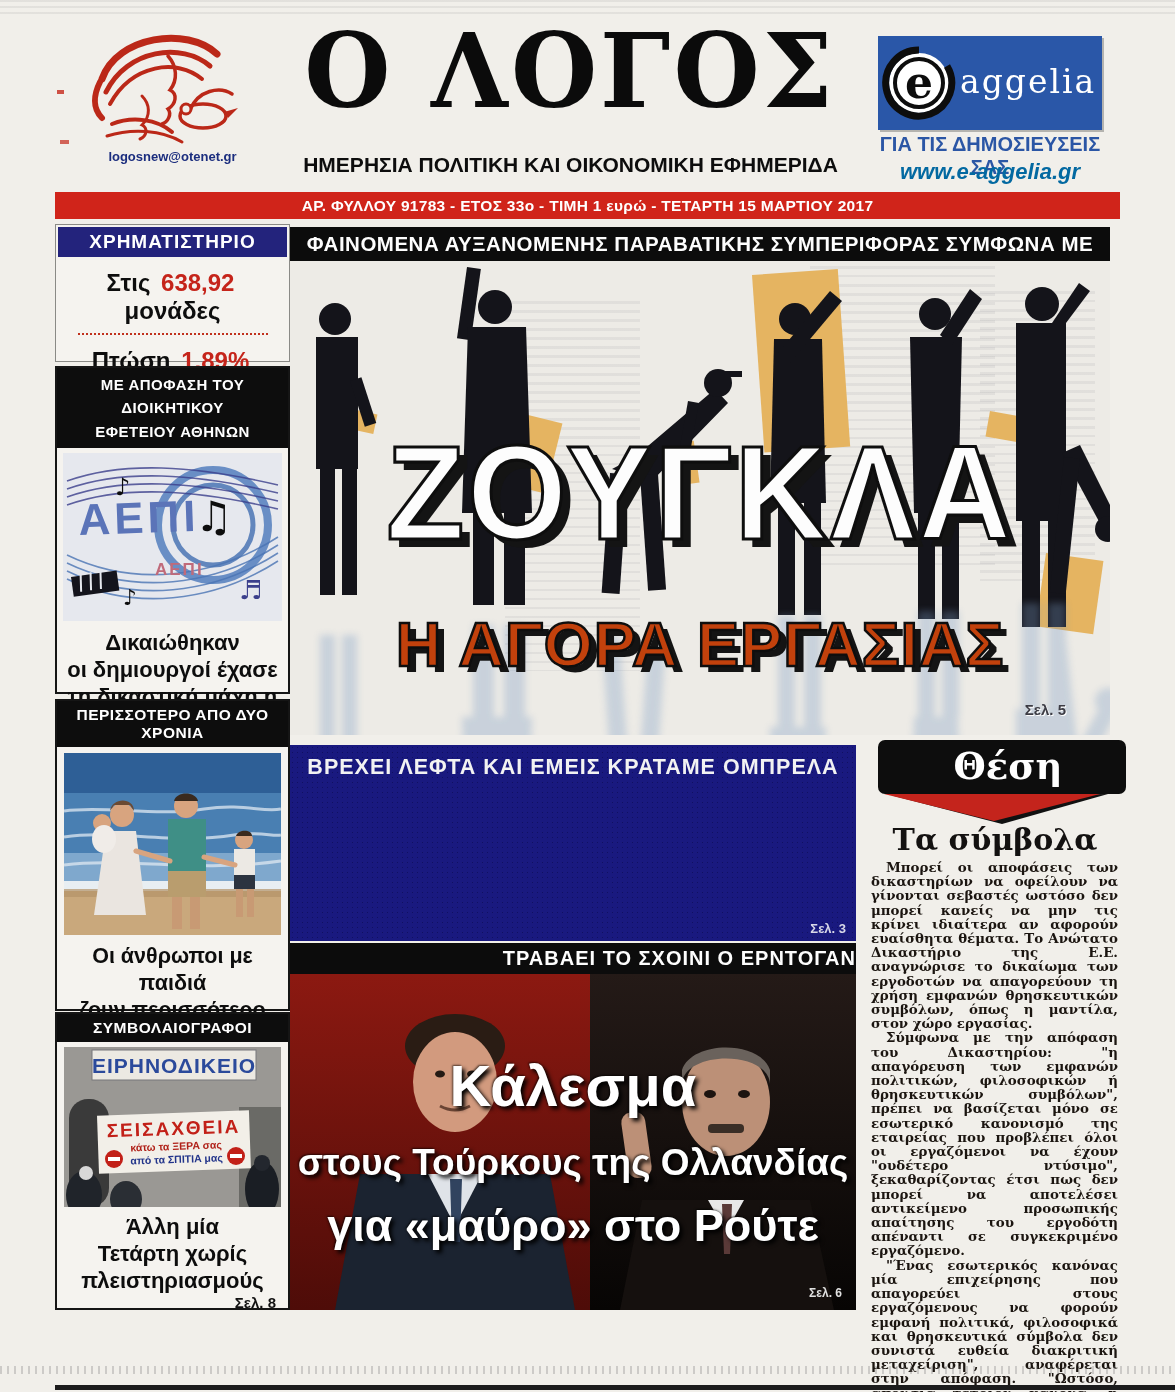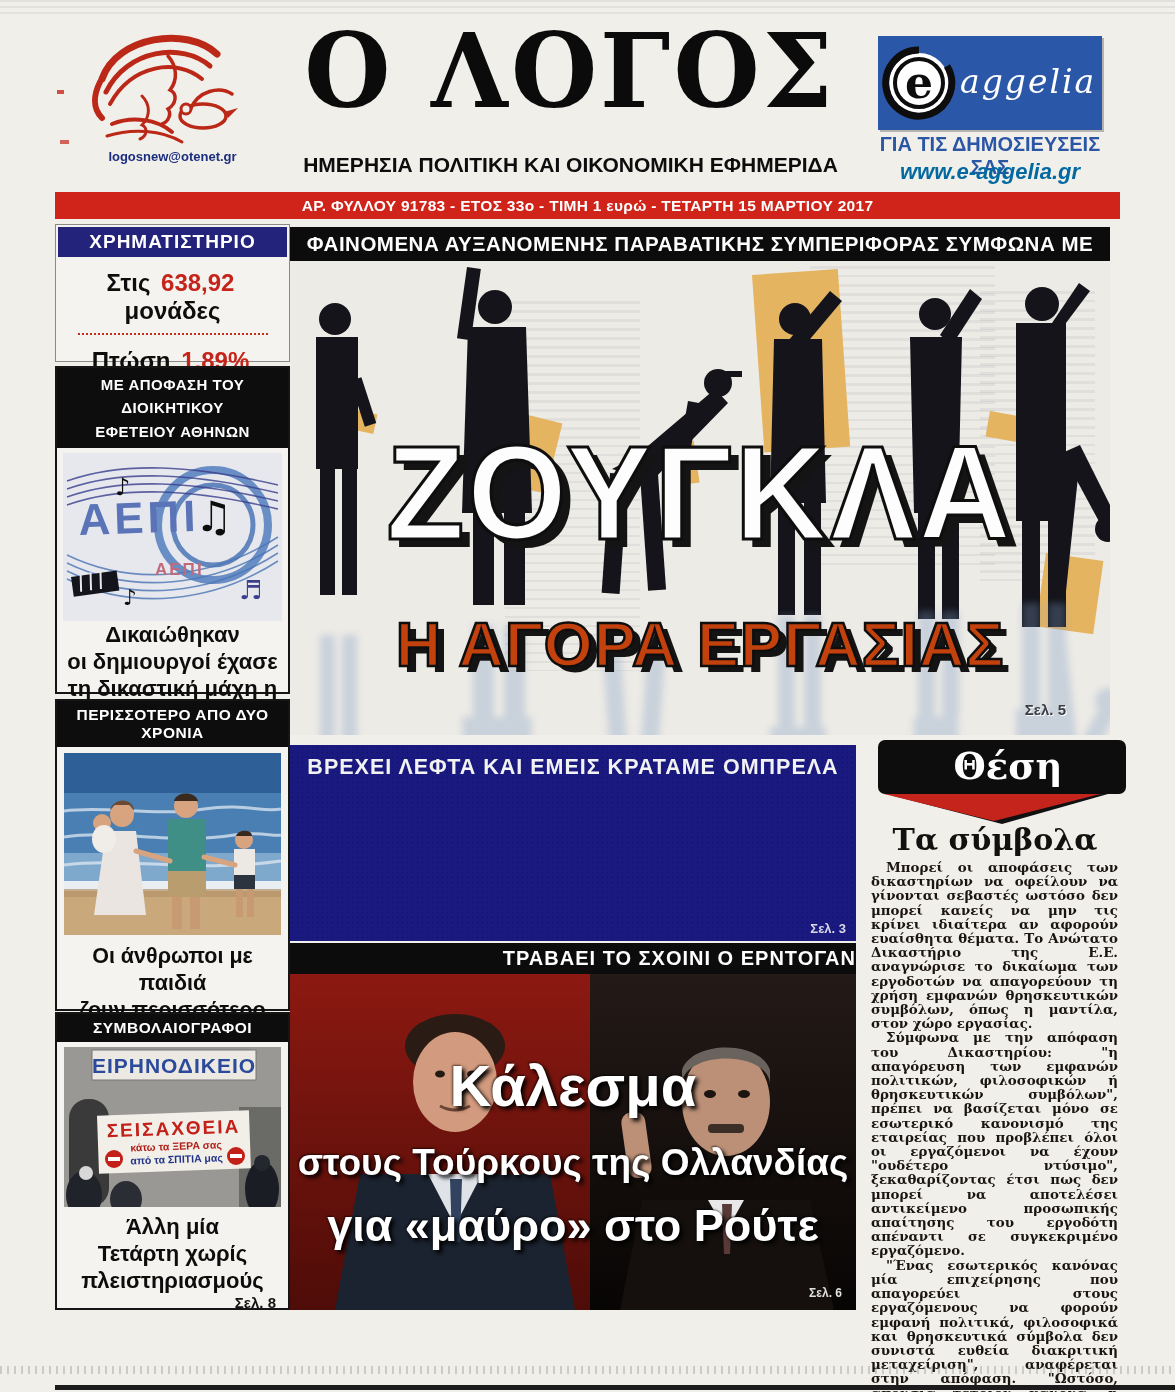--- a/index.html
+++ b/index.html
@@ -16,41 +16,41 @@
   .red-mark2{left:60px;top:140px;width:9px;height:4px;background:#c5281a;opacity:.7;}
   
   .logo-svg{left:72px;top:24px;width:176px;height:124px;}
   .email{left:55px;top:149px;width:235px;text-align:center;font-size:13px;font-weight:bold;color:#1b2d7e;}
   .title{left:295px;top:10px;width:550px;text-align:center;
     font-family:"DejaVu Serif",serif;font-weight:bold;font-size:99px;line-height:1.18;
     color:#0b0b0b;letter-spacing:3px;transform:scaleY(1.04);transform-origin:top;}
   .subtitle{left:298px;top:153px;width:545px;text-align:center;font-size:21px;font-weight:bold;color:#0d0d0d;}
   .adbox{left:878px;top:36px;width:224px;height:94px;background:#2a57a8;box-shadow:2px 2px 0 rgba(0,0,0,.25);}
   .adbox svg{position:absolute;left:4px;top:10px;}
-  .ad-aggelia{position:absolute;left:82px;top:26px;font-family:"DejaVu Serif",serif;font-size:33px;color:#fff;letter-spacing:2px;font-style:italic;}
+  .ad-aggelia{position:absolute;left:82px;top:26px;font-family:"DejaVu Serif",serif;font-size:33px;color:#fff;letter-spacing:2px;}
   .ad-tagline{left:866px;top:133px;width:248px;text-align:center;font-size:20px;font-weight:bold;color:#2b56a5;}
   .ad-url{left:866px;top:159px;width:248px;text-align:center;font-size:22px;font-weight:bold;font-style:italic;color:#0369a1;}
   .issue-bar{left:55px;top:192px;width:1065px;height:27px;background:#d0241a;}
   .issue-bar span{display:block;text-align:center;font-size:15.5px;font-weight:bold;color:#fff;line-height:27px;letter-spacing:.3px;}
   
   .sbox{left:55px;width:235px;background:#f5f3ef;border:2px solid #151515;box-sizing:border-box;}
   .sbox .bhead{background:#0d0d0d;color:#fff;text-align:center;font-weight:bold;font-size:15.5px;
     letter-spacing:.5px;padding:5px 2px;}
   .caption{text-align:center;font-weight:bold;color:#0d0d0d;}
   .pref{text-align:right;font-weight:bold;font-size:15px;padding:0 12px 4px 0;color:#111;}
   #stock{top:224px;height:138px;border:1px solid #8a8a86;}
   #stock .shead{background:#23237c;color:#fff;text-align:center;font-weight:bold;font-size:19px;
     letter-spacing:1px;line-height:30px;height:30px;margin:2px;}
   .stock-line{ text-align:center;font-size:24px;font-weight:bold;color:#0d0d0d;margin-top:12px;}
   .stock-line .val{color:#c5241a;margin:0 4px;}
   .stock-div{width:190px;margin:8px auto 0;border-bottom:2px dotted #c0301c;}
   #aepi{top:366px;height:328px;}
   #aepi .bhead{font-size:15px;line-height:1.55;}
   #aepi svg.photo{display:block;margin:5px auto 0;}
-  #aepi .caption{font-size:22px;line-height:27px;}
+  #aepi .caption{font-size:22px;line-height:27px;margin-top:8px;}
   #family{top:699px;height:312px;}
   #family svg.photo{display:block;margin:6px auto 0;}
   #family .caption{font-size:21.5px;line-height:27px;margin-top:8px;}
   #notaries{top:1012px;height:298px;}
   #notaries svg.photo{display:block;margin:5px auto 0;}
   #notaries .caption{font-size:22px;line-height:27px;margin-top:6px;}
   
   .top-banner{left:290px;top:227px;width:820px;height:34px;background:#0c0c0c;}
   .top-banner span{display:block;text-align:center;color:#fdfdfd;font-weight:bold;font-size:20.5px;line-height:34px;letter-spacing:.5px;}
   .hero{left:290px;top:261px;width:820px;height:474px;background:#edebe6;overflow:hidden;}

